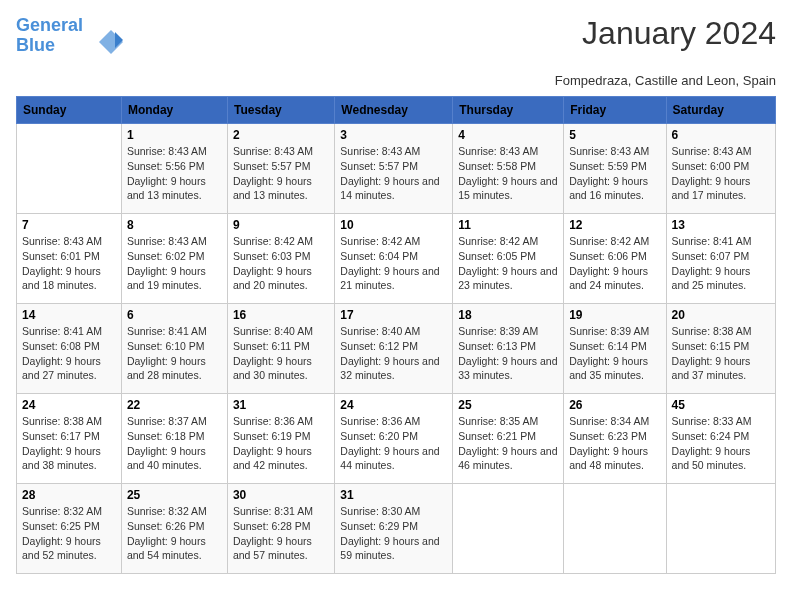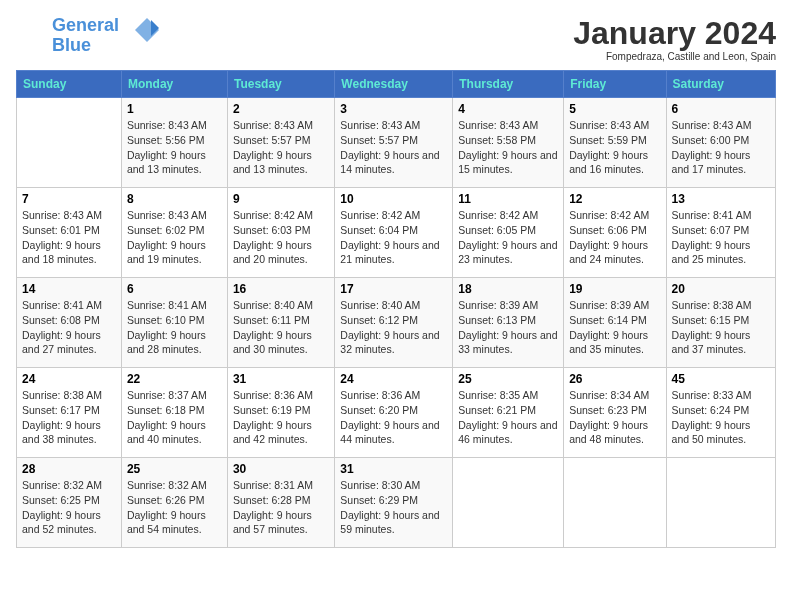--- a/index.html
+++ b/index.html
@@ -11,58 +11,58 @@
       padding: 16px;
     }
     .header {
       display: flex;
       align-items: flex-start;
       justify-content: space-between;
       margin-bottom: 8px;
     }
     .logo {
       display: flex;
-      align-items: flex-start;
+      align-items: flex-end;
       gap: 12px;
-      margin-left: 36px;
     }
     .logo-text {
       font-size: 18px;
       font-weight: bold;
       color: #333;
       line-height: 1.1;
     }
     .logo-text span { color: #4a90d9; }
     .logo-icon {
       width: 28px;
       height: 28px;
       margin-left: 2px;
     }
     .title-block {
       text-align: right;
     }
     .title-block h1 {
       font-size: 32px;
-      font-weight: bold;
+      font-weight: normal;
       color: #333;
       line-height: 1.1;
     }
     .title-block h2 {
-      font-size: 10px;
+      font-size: 13px;
       font-weight: normal;
       color: #333;
+      margin-top: 22px;
     }
     table {
       width: 100%;
       border-collapse: collapse;
       font-size: 11px;
     }
     thead tr th {
       background-color: #3a6bbf;
-      color: #5eead4;
+      color: #000000;
       text-align: left;
       padding: 6px 6px;
       font-size: 12px;
       font-weight: bold;
       border: 1px solid #5580cc;
     }
     tbody tr td {
       border: 1px solid #ccc;
       vertical-align: top;
       padding: 4px 5px;

